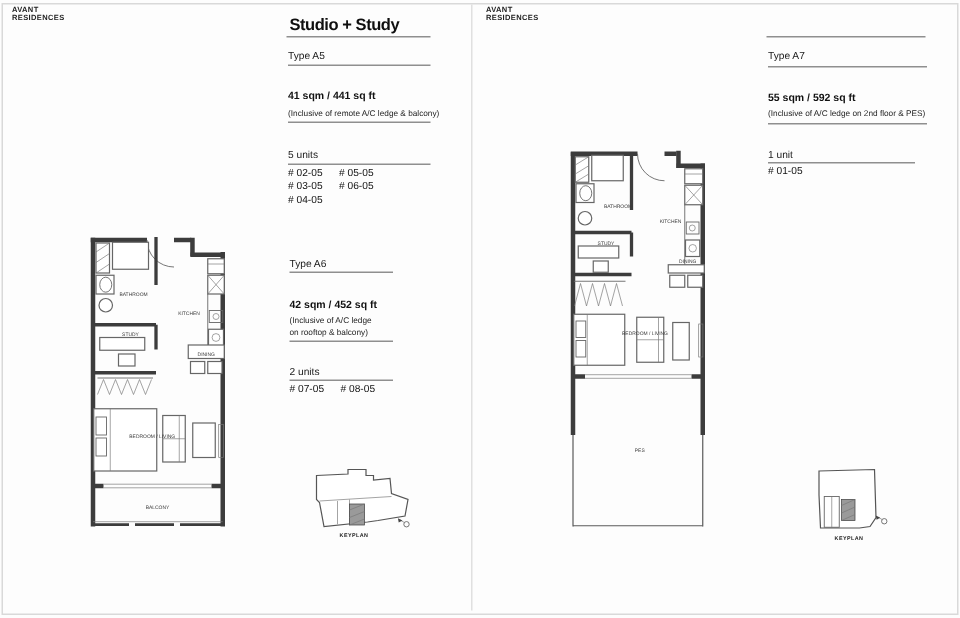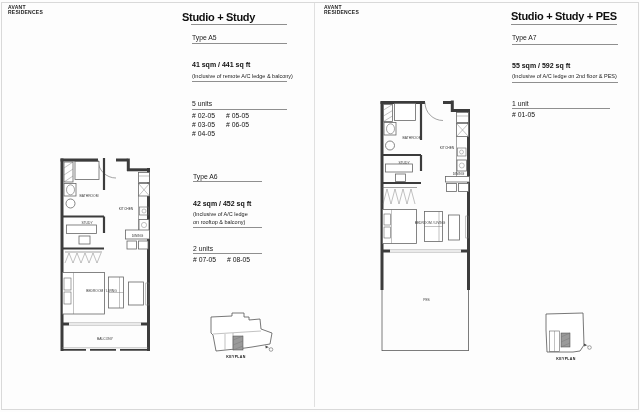--- a/index.html
+++ b/index.html
@@ -35,21 +35,21 @@
 
 <div id="page">
   <div class="frame"></div>
   <div class="vdivider"></div>
 
   <div class="logo" style="left:8px;top:5px;">
     <div>AVANT</div>
     <div>RESIDENCES</div>
   </div>
 
-  <div class="ptitle" style="left:182px;top:11px;text-align:center;">Studio + Study</div>
+  <div class="ptitle" style="left:193px;top:11px;text-align:center;">Studio + Study</div>
   <div class="u" style="left:191px;top:23.5px;width:96px;"></div>
 
   <div class="tlabel" style="left:192px;top:33.5px;">Type A5</div>
   <div class="u" style="left:192px;top:43px;width:95px;"></div>
 
   <div class="area" style="left:192px;top:61px;">41 sqm / 441 sq ft</div>
   <div class="note" style="left:192px;top:72.5px;">(Inclusive of remote A/C ledge &amp; balcony)</div>
   <div class="u" style="left:192px;top:81px;width:95px;"></div>
 
   <div class="unitslabel" style="left:192px;top:100px;">5 units</div>
@@ -168,21 +168,20 @@
       <polygon points="265.3,345.5 268.3,347 265.8,348.4" fill="#444"></polygon>
     </g>
     <text class="kplbl" x="236" y="357.8">KEYPLAN</text>
   </svg>
 
   <div class="logo" style="left:324px;top:5px;">
     <div>AVANT</div>
     <div>RESIDENCES</div>
   </div>
 
-  <div class="ptitle" style="left:511px;top:10px;">Studio + Study + PES</div>
   <div class="u" style="left:511px;top:23.5px;width:106px;"></div>
 
   <div class="tlabel" style="left:512px;top:34px;">Type A7</div>
   <div class="u" style="left:512px;top:43.5px;width:106px;"></div>
 
   <div class="area" style="left:512px;top:61.5px;">55 sqm / 592 sq ft</div>
   <div class="note" style="left:512px;top:73px;">(Inclusive of A/C ledge on 2nd floor &amp; PES)</div>
   <div class="u" style="left:512px;top:81.5px;width:106px;"></div>
 
   <div class="unitslabel" style="left:512px;top:99.5px;">1 unit</div>

